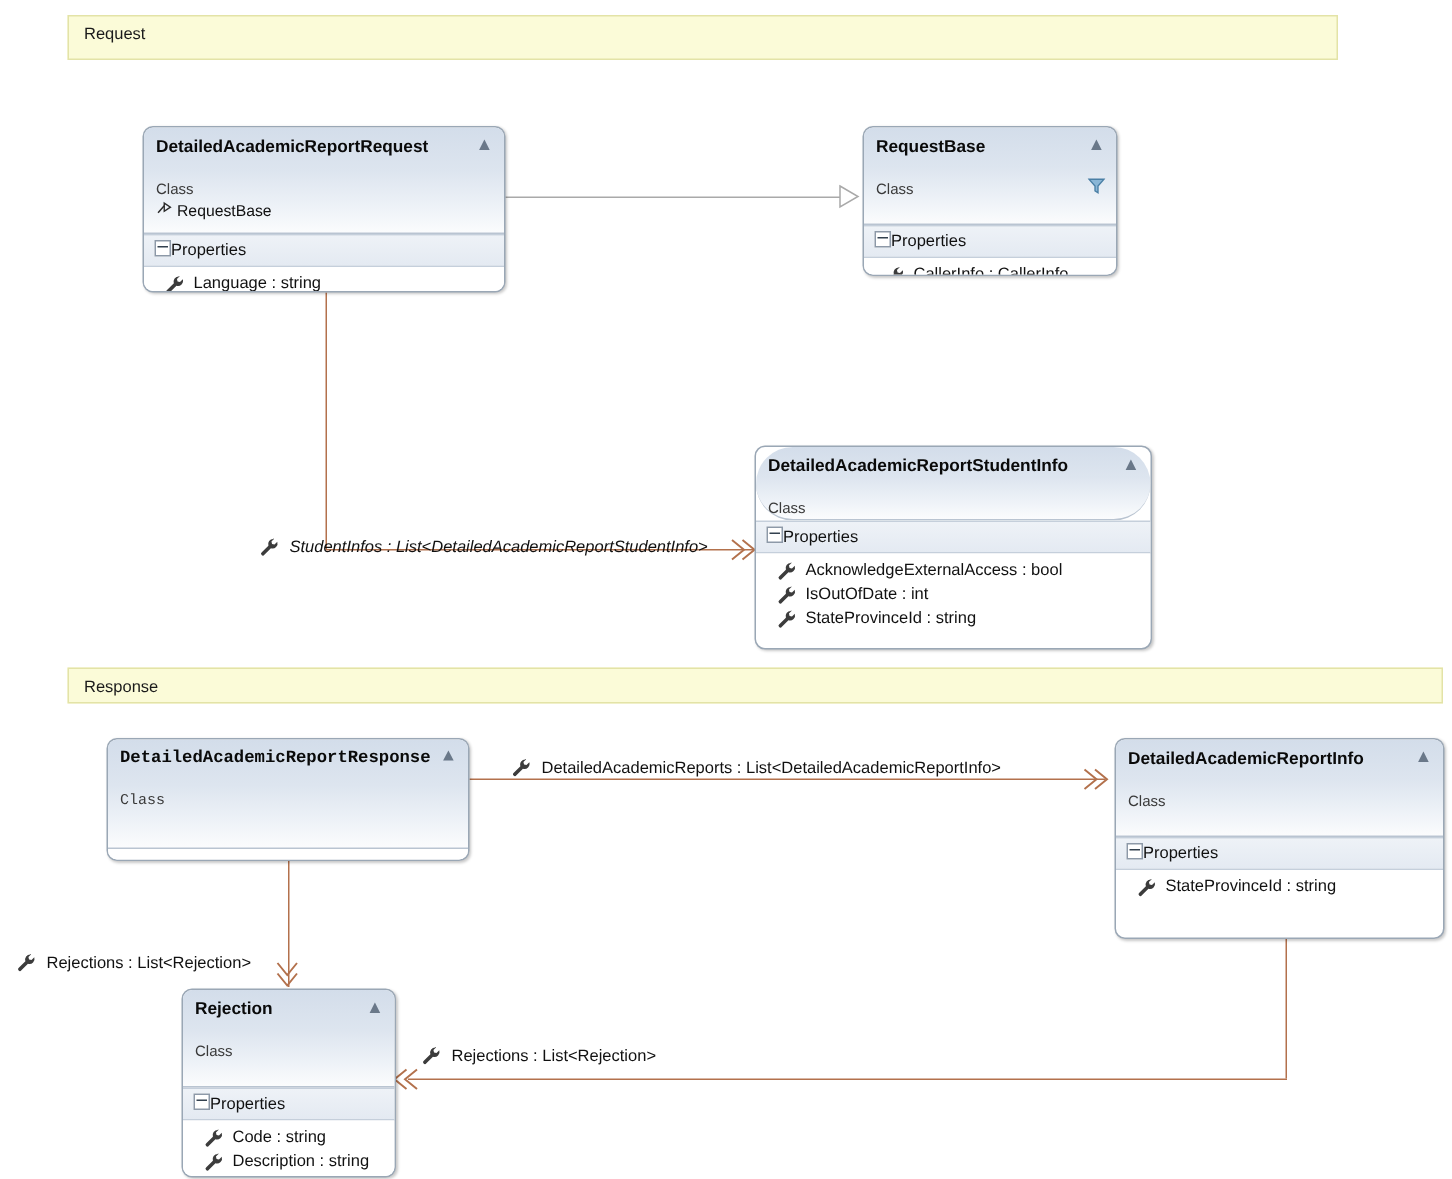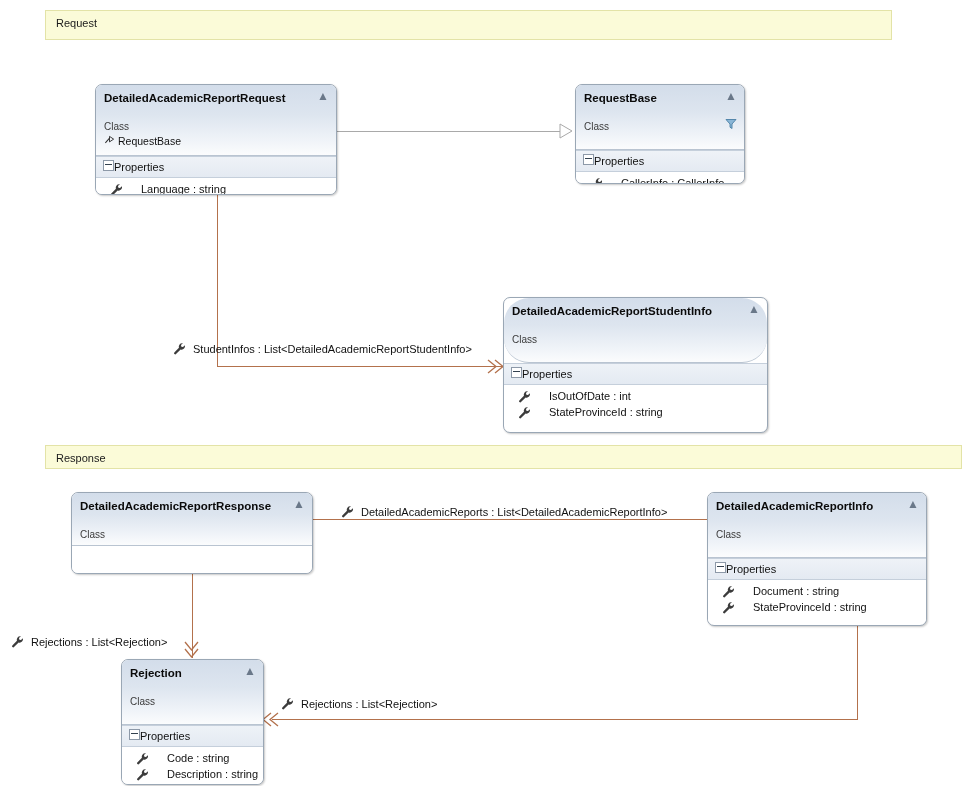--- a/index.html
+++ b/index.html
@@ -114,21 +114,21 @@
     height: 1px;
     background: #33414f;
   }
   .comp-body {
     padding: 3px 6px 6px 6px;
     background: #ffffff;
   }
   .member {
     display: flex;
     align-items: center;
-    gap: 18px;
+    gap: 6px;
     line-height: 16px;
     font-size: 11px;
     color: #111;
     padding-left: 8px;
     white-space: nowrap;
   }
   .empty-body {
     background: #ffffff;
   }
 
@@ -171,21 +171,21 @@
 <svg class="arrow" style="left:559px; top:123px; width:16px; height:17px;">
   <polygon points="1,1 13,8 1,15" fill="#ffffff" stroke="#a9a9a9" stroke-width="1"></polygon>
 </svg>
 
 <div class="line-v tan" style="left:217px; top:195px; width:1px; height:171px;"></div>
 <div class="line-h tan" style="left:217px; top:366px; width:285px;"></div>
 <svg class="arrow" style="left:486px; top:359px; width:20px; height:16px;">
   <path d="M2,1 L10,7.5 L2,14" fill="none" stroke="#b3714c" stroke-width="1.3"></path>
   <path d="M9,1 L17,7.5 L9,14" fill="none" stroke="#b3714c" stroke-width="1.3"></path>
 </svg>
-<div class="assoc-label" style="left:173px; top:342px;">
+<div class="assoc-label" style="left:173px; top:358px;font-style:italic;">
   <svg class="wrench" viewBox="0 0 16 16">
     <path d="M11.3 1.6a4.2 4.2 0 0 0-4.0 5.5L1.9 12.5a1.5 1.5 0 1 0 2.1 2.1l5.4-5.4a4.2 4.2 0 0 0 5.2-5.3l-2.3 2.3-2.0-0.5-0.5-2.0 2.3-2.3a4.3 4.3 0 0 0-0.8-0.1z" fill="#3c3c3c"></path>
   </svg>
   <span>StudentInfos : List&lt;DetailedAcademicReportStudentInfo&gt;</span>
 </div>
 
 <div class="line-h tan" style="left:313px; top:519px; width:424px;"></div>
 <svg class="arrow" style="left:721px; top:512px; width:20px; height:16px;">
   <path d="M2,1 L10,7.5 L2,14" fill="none" stroke="#b3714c" stroke-width="1.3"></path>
   <path d="M9,1 L17,7.5 L9,14" fill="none" stroke="#b3714c" stroke-width="1.3"></path>
@@ -265,71 +265,71 @@
     <div class="member">
       <svg class="wrench" viewBox="0 0 16 16">
         <path d="M11.3 1.6a4.2 4.2 0 0 0-4.0 5.5L1.9 12.5a1.5 1.5 0 1 0 2.1 2.1l5.4-5.4a4.2 4.2 0 0 0 5.2-5.3l-2.3 2.3-2.0-0.5-0.5-2.0 2.3-2.3a4.3 4.3 0 0 0-0.8-0.1z" fill="#3c3c3c"></path>
       </svg>
       <span>CallerInfo : CallerInfo</span>
     </div>
   </div>
 </div>
 
 <div class="uml-class" style="left:503px; top:297px; width:265px; height:136px;">
-  <div class="uml-head" style="padding-bottom:16px;border-radius:25px;">
+  <div class="uml-head" style="padding-bottom:0;border-radius:25px;">
     <div class="uml-name">DetailedAcademicReportStudentInfo</div>
     <div class="uml-stereo">Class</div>
     <div class="chev">▲</div>
   </div>
   <div class="comp-head">
     <span class="expander"></span>
     <span>Properties</span>
   </div>
   <div class="comp-body">
     <div class="member">
       <svg class="wrench" viewBox="0 0 16 16">
         <path d="M11.3 1.6a4.2 4.2 0 0 0-4.0 5.5L1.9 12.5a1.5 1.5 0 1 0 2.1 2.1l5.4-5.4a4.2 4.2 0 0 0 5.2-5.3l-2.3 2.3-2.0-0.5-0.5-2.0 2.3-2.3a4.3 4.3 0 0 0-0.8-0.1z" fill="#3c3c3c"></path>
       </svg>
+      <span>AcknowledgeExternalAccess : bool</span>
+    </div>
+    <div class="member">
+      <svg class="wrench" viewBox="0 0 16 16">
+        <path d="M11.3 1.6a4.2 4.2 0 0 0-4.0 5.5L1.9 12.5a1.5 1.5 0 1 0 2.1 2.1l5.4-5.4a4.2 4.2 0 0 0 5.2-5.3l-2.3 2.3-2.0-0.5-0.5-2.0 2.3-2.3a4.3 4.3 0 0 0-0.8-0.1z" fill="#3c3c3c"></path>
+      </svg>
       <span>IsOutOfDate : int</span>
     </div>
     <div class="member">
       <svg class="wrench" viewBox="0 0 16 16">
         <path d="M11.3 1.6a4.2 4.2 0 0 0-4.0 5.5L1.9 12.5a1.5 1.5 0 1 0 2.1 2.1l5.4-5.4a4.2 4.2 0 0 0 5.2-5.3l-2.3 2.3-2.0-0.5-0.5-2.0 2.3-2.3a4.3 4.3 0 0 0-0.8-0.1z" fill="#3c3c3c"></path>
       </svg>
       <span>StateProvinceId : string</span>
     </div>
   </div>
 </div>
 
 <div class="uml-class" style="left:71px; top:492px; width:242px; height:82px;">
-  <div class="uml-head" style="padding-bottom:4px;">
+  <div class="uml-head" style="padding-bottom:24px;font-family:Liberation Mono, monospace;">
     <div class="uml-name">DetailedAcademicReportResponse</div>
     <div class="uml-stereo">Class</div>
     <div class="chev">▲</div>
   </div>
   <div class="comp-body empty-body" style="height:26px;"></div>
 </div>
 
-<div class="uml-class" style="left:707px; top:492px; width:220px; height:134px;">
+<div class="uml-class" style="left:743px; top:492px; width:220px; height:134px;">
   <div class="uml-head" style="padding-bottom:16px;">
     <div class="uml-name">DetailedAcademicReportInfo</div>
     <div class="uml-stereo">Class</div>
     <div class="chev">▲</div>
   </div>
   <div class="comp-head">
     <span class="expander"></span>
     <span>Properties</span>
   </div>
   <div class="comp-body">
-    <div class="member">
-      <svg class="wrench" viewBox="0 0 16 16">
-        <path d="M11.3 1.6a4.2 4.2 0 0 0-4.0 5.5L1.9 12.5a1.5 1.5 0 1 0 2.1 2.1l5.4-5.4a4.2 4.2 0 0 0 5.2-5.3l-2.3 2.3-2.0-0.5-0.5-2.0 2.3-2.3a4.3 4.3 0 0 0-0.8-0.1z" fill="#3c3c3c"></path>
-      </svg>
-      <span>Document : string</span>
-    </div>
     <div class="member">
       <svg class="wrench" viewBox="0 0 16 16">
         <path d="M11.3 1.6a4.2 4.2 0 0 0-4.0 5.5L1.9 12.5a1.5 1.5 0 1 0 2.1 2.1l5.4-5.4a4.2 4.2 0 0 0 5.2-5.3l-2.3 2.3-2.0-0.5-0.5-2.0 2.3-2.3a4.3 4.3 0 0 0-0.8-0.1z" fill="#3c3c3c"></path>
       </svg>
       <span>StateProvinceId : string</span>
     </div>
   </div>
 </div>
 
 <div class="uml-class" style="left:121px; top:659px; width:143px; height:126px;">

